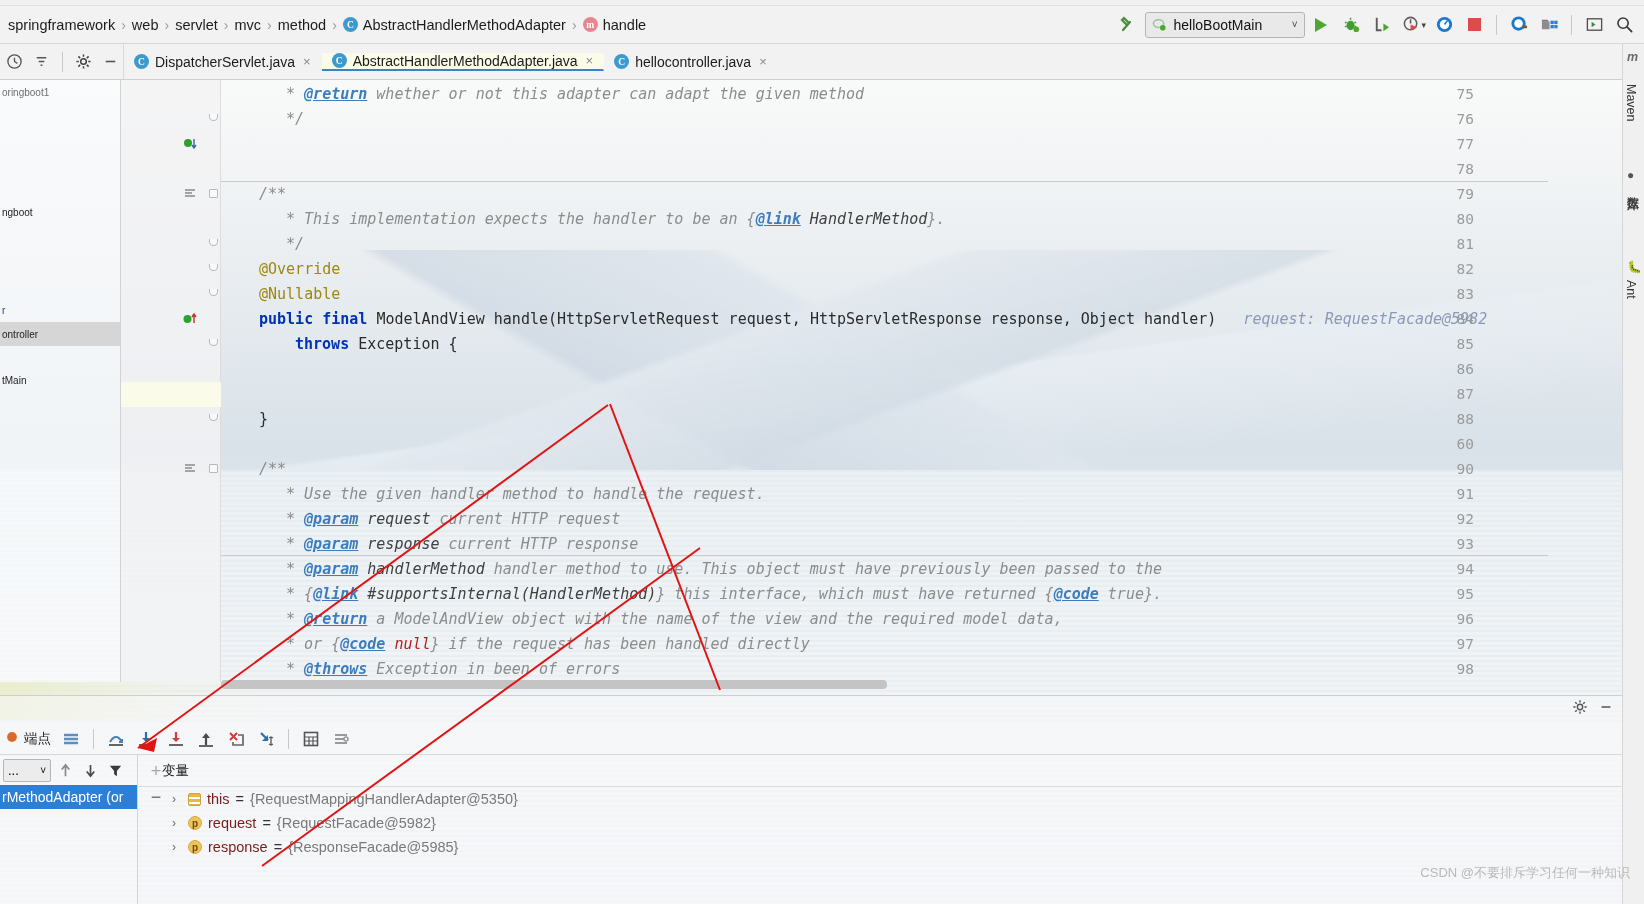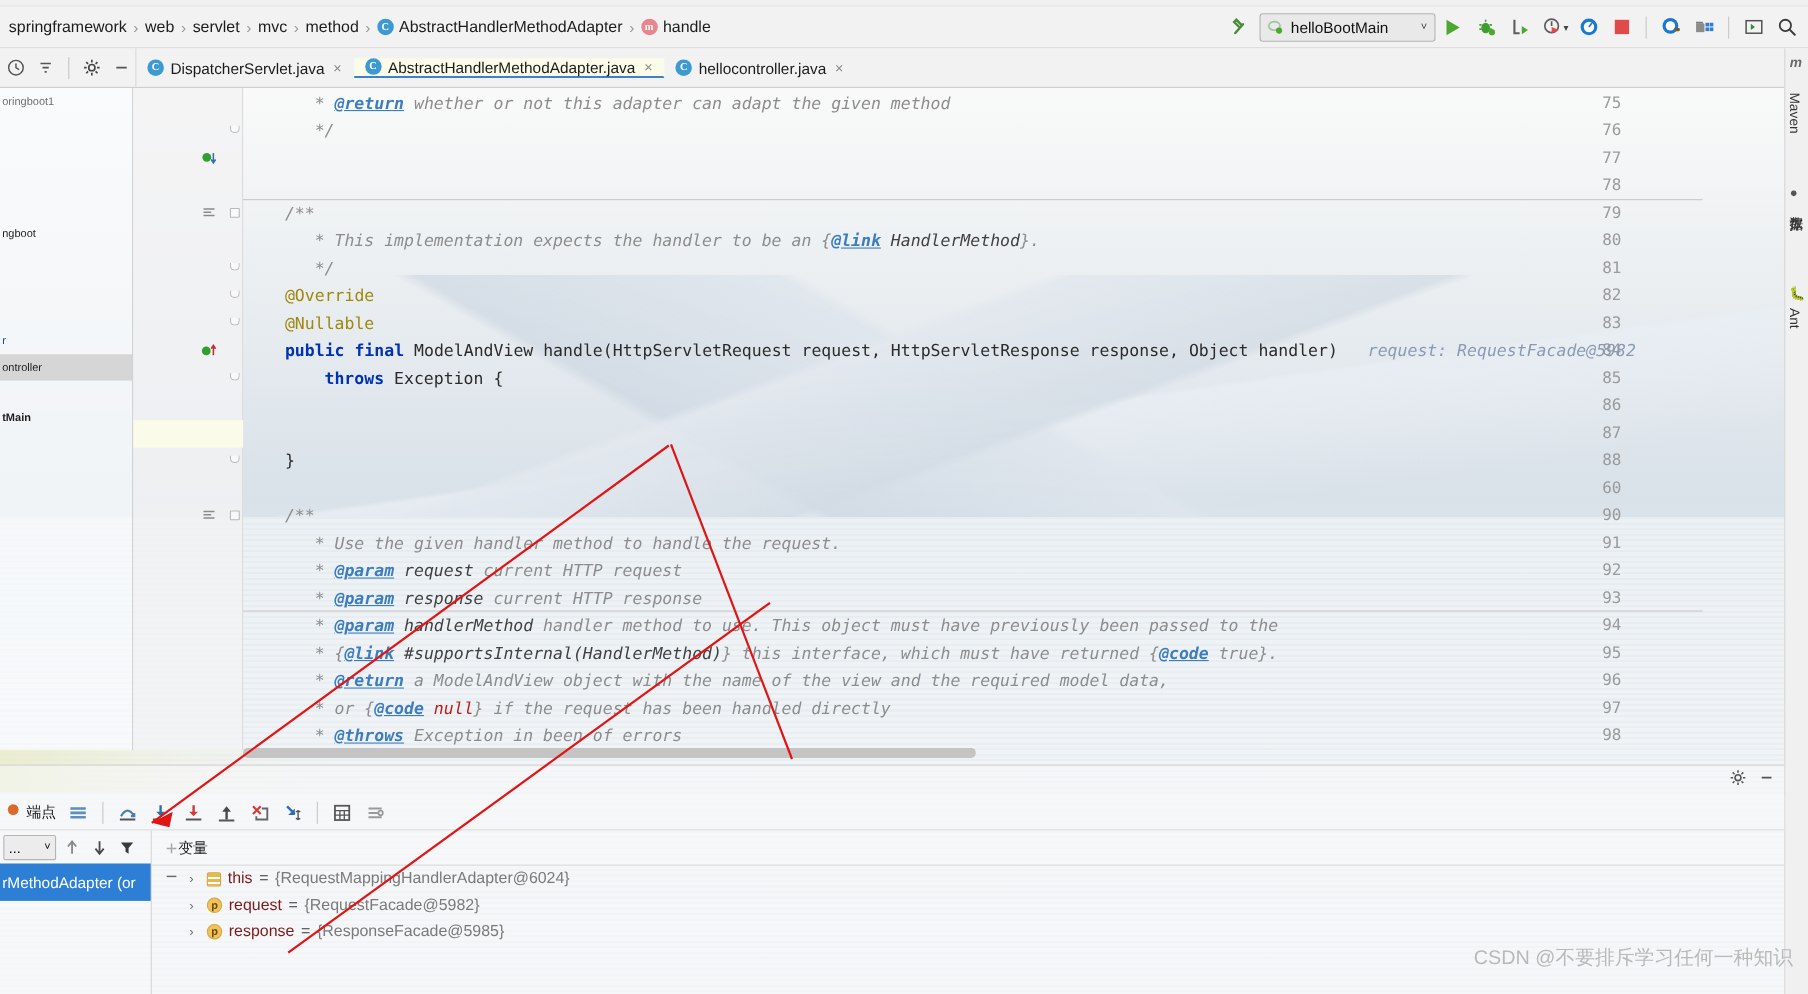--- a/index.html
+++ b/index.html
@@ -143,21 +143,21 @@
     display:flex; align-items:center; gap:2px; padding-left:2px;
     background:rgba(246,247,248,.75); border-bottom:1px solid #d9d9d9;}
   .dbtn{ width:28px; height:26px; display:flex; align-items:center; justify-content:center; cursor:pointer;}
   .dtitle{ font-size:13.5px; color:#1c1c1c; padding:0 4px 0 2px; white-space:nowrap;}
 
   .dsplit{ position:absolute; left:0; top:59px; width:138px; height:150px;
     border-right:1px solid #d4d4d4; background:rgba(248,249,250,.4);}
   .frames-toolbar{ display:flex; align-items:center; gap:3px; height:30px; padding:0 3px;}
   .fcombo{ display:flex; align-items:center; gap:4px; height:23px; padding:0 4px;
     border:1px solid #b5b5b5; background:#ececec; border-radius:2px; font-size:13px; width:48px;}
-  .frameitem{ height:34px; display:flex; align-items:center; padding-left:2px;
+  .frameitem{ height:24px; display:flex; align-items:center; padding-left:2px;
     background:#2c7fd4; color:#fff; font-size:14px; white-space:nowrap; overflow:hidden;}
 
   .varspane{ position:absolute; left:138px; top:59px; right:0; bottom:0;}
   .varshdr{ height:32px; display:flex; align-items:center; padding-left:24px;
     font-size:13.5px; color:#1c1c1c; border-bottom:1px solid #dcdcdc;
     background:rgba(248,249,250,.45);}
   .varrow{ height:24px; display:flex; align-items:center; gap:6px; padding-left:34px;
     font-size:14.5px; white-space:nowrap;}
   .arrow{ color:#6b6b6b; font-size:12px; width:10px;}
   .vicon-b{ width:13px;height:13px; border-radius:2px;
@@ -173,21 +173,21 @@
     color:#666; font-size:18px; cursor:pointer;}
 
   
   .dwtopright{ position:absolute; right:8px; top:3px; display:flex; align-items:center; gap:10px;}
 
   
   .annot{ position:absolute; inset:0; z-index:20; pointer-events:none;}
 
   
   .wm{ position:absolute; right:14px; bottom:22px; z-index:25;
-    font-size:18px; color:#b9b9b9; white-space:nowrap;margin-top:37px;}
+    font-size:13px; color:#b9b9b9; white-space:nowrap;margin-top:37px;}
 </style>
 </head>
 <body>
 
 <div id="app">
 
   <div class="bgphoto"></div>
   <div class="bg-mtn"></div>
   <div class="bg-water"></div>
   <div class="bg-green"></div>
@@ -361,21 +361,21 @@
         </div>
         <div class="ptrow" style="position: absolute; top: 120px; left: 0px; width: 121px;">
           <span>ngboot</span>
         </div>
         <div class="ptrow blue" style="position: absolute; top: 218px; left: 0px; width: 121px;">
           <span>r</span>
         </div>
         <div class="ptrow sel" style="position: absolute; top: 242px; left: 0px; width: 121px;">
           <span>ontroller</span>
         </div>
-        <div class="ptrow" style="position: absolute; top: 288px; left: 0px; width: 126px; font-weight: bold;">
+        <div class="ptrow" style="position: absolute; top: 288px; left: 0px; width: 126px;">
           <span>tMain</span>
         </div>
       </div>
   </div>
 
   <div class="editor">
     <div class="gutter"></div>
     <div class="foldcol">
         <div class="fold" style="top: 34px;">
           <i style="border-radius:0 0 5px 5px;border-top:none;height:7px"></i>
@@ -606,21 +606,21 @@
     </div>
 
     <div class="varspane">
       <div class="varshdr">变量</div>
       <div id="varrows">
           <div class="varrow">
             <span class="arrow">›</span>
             <span class="vicon-b"></span>
             <span class="vname">this</span>
             <span class="veq"> = </span>
-            <span class="vval">{RequestMappingHandlerAdapter@6024}</span>
+            <span class="vval">{RequestMappingHandlerAdapter@5350}</span>
           </div>
           <div class="varrow">
             <span class="arrow">›</span>
             <span class="vicon-p">p</span>
             <span class="vname">request</span>
             <span class="veq"> = </span>
             <span class="vval">{RequestFacade@5982}</span>
           </div>
           <div class="varrow">
             <span class="arrow">›</span>

